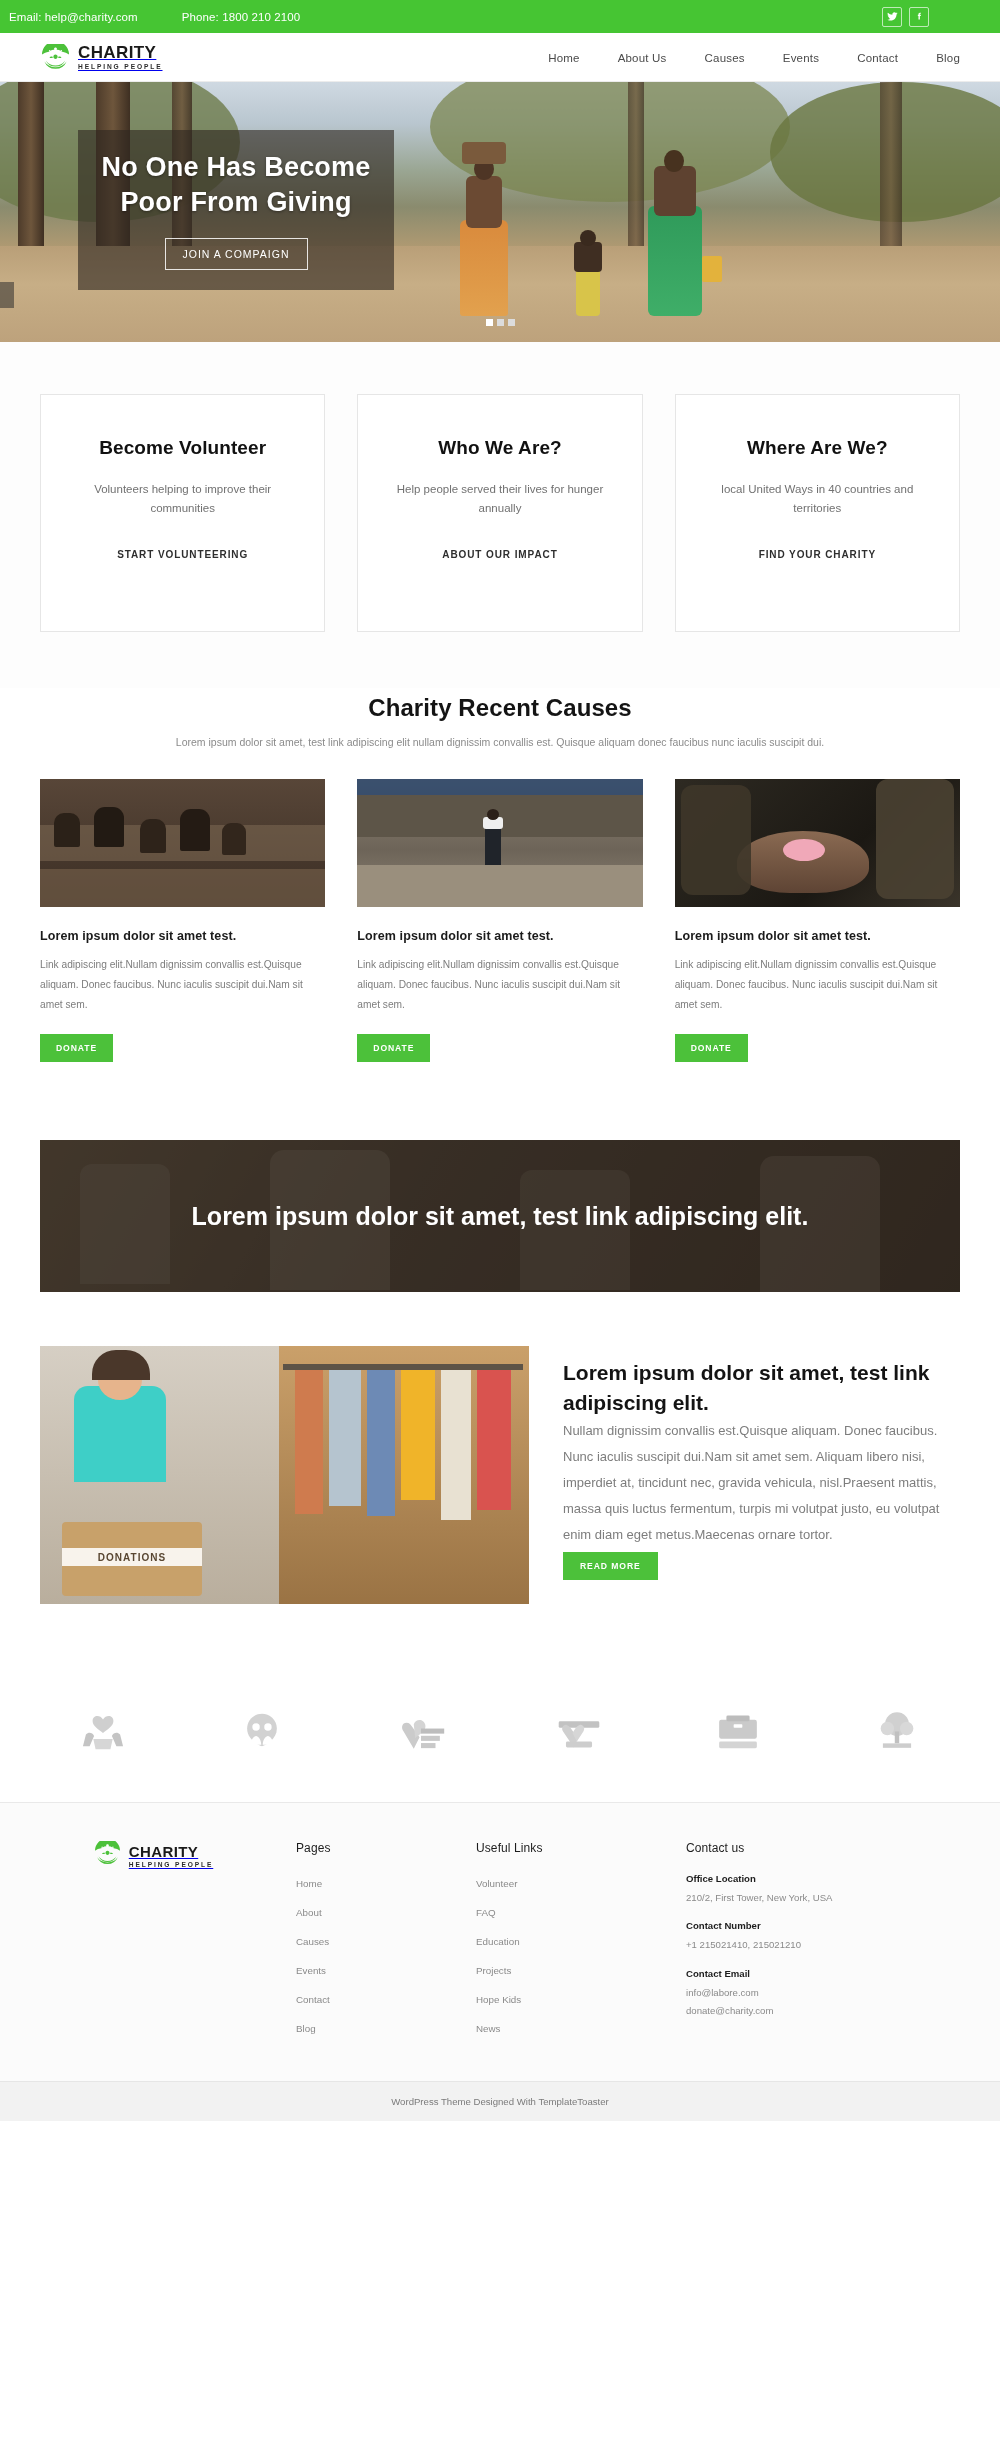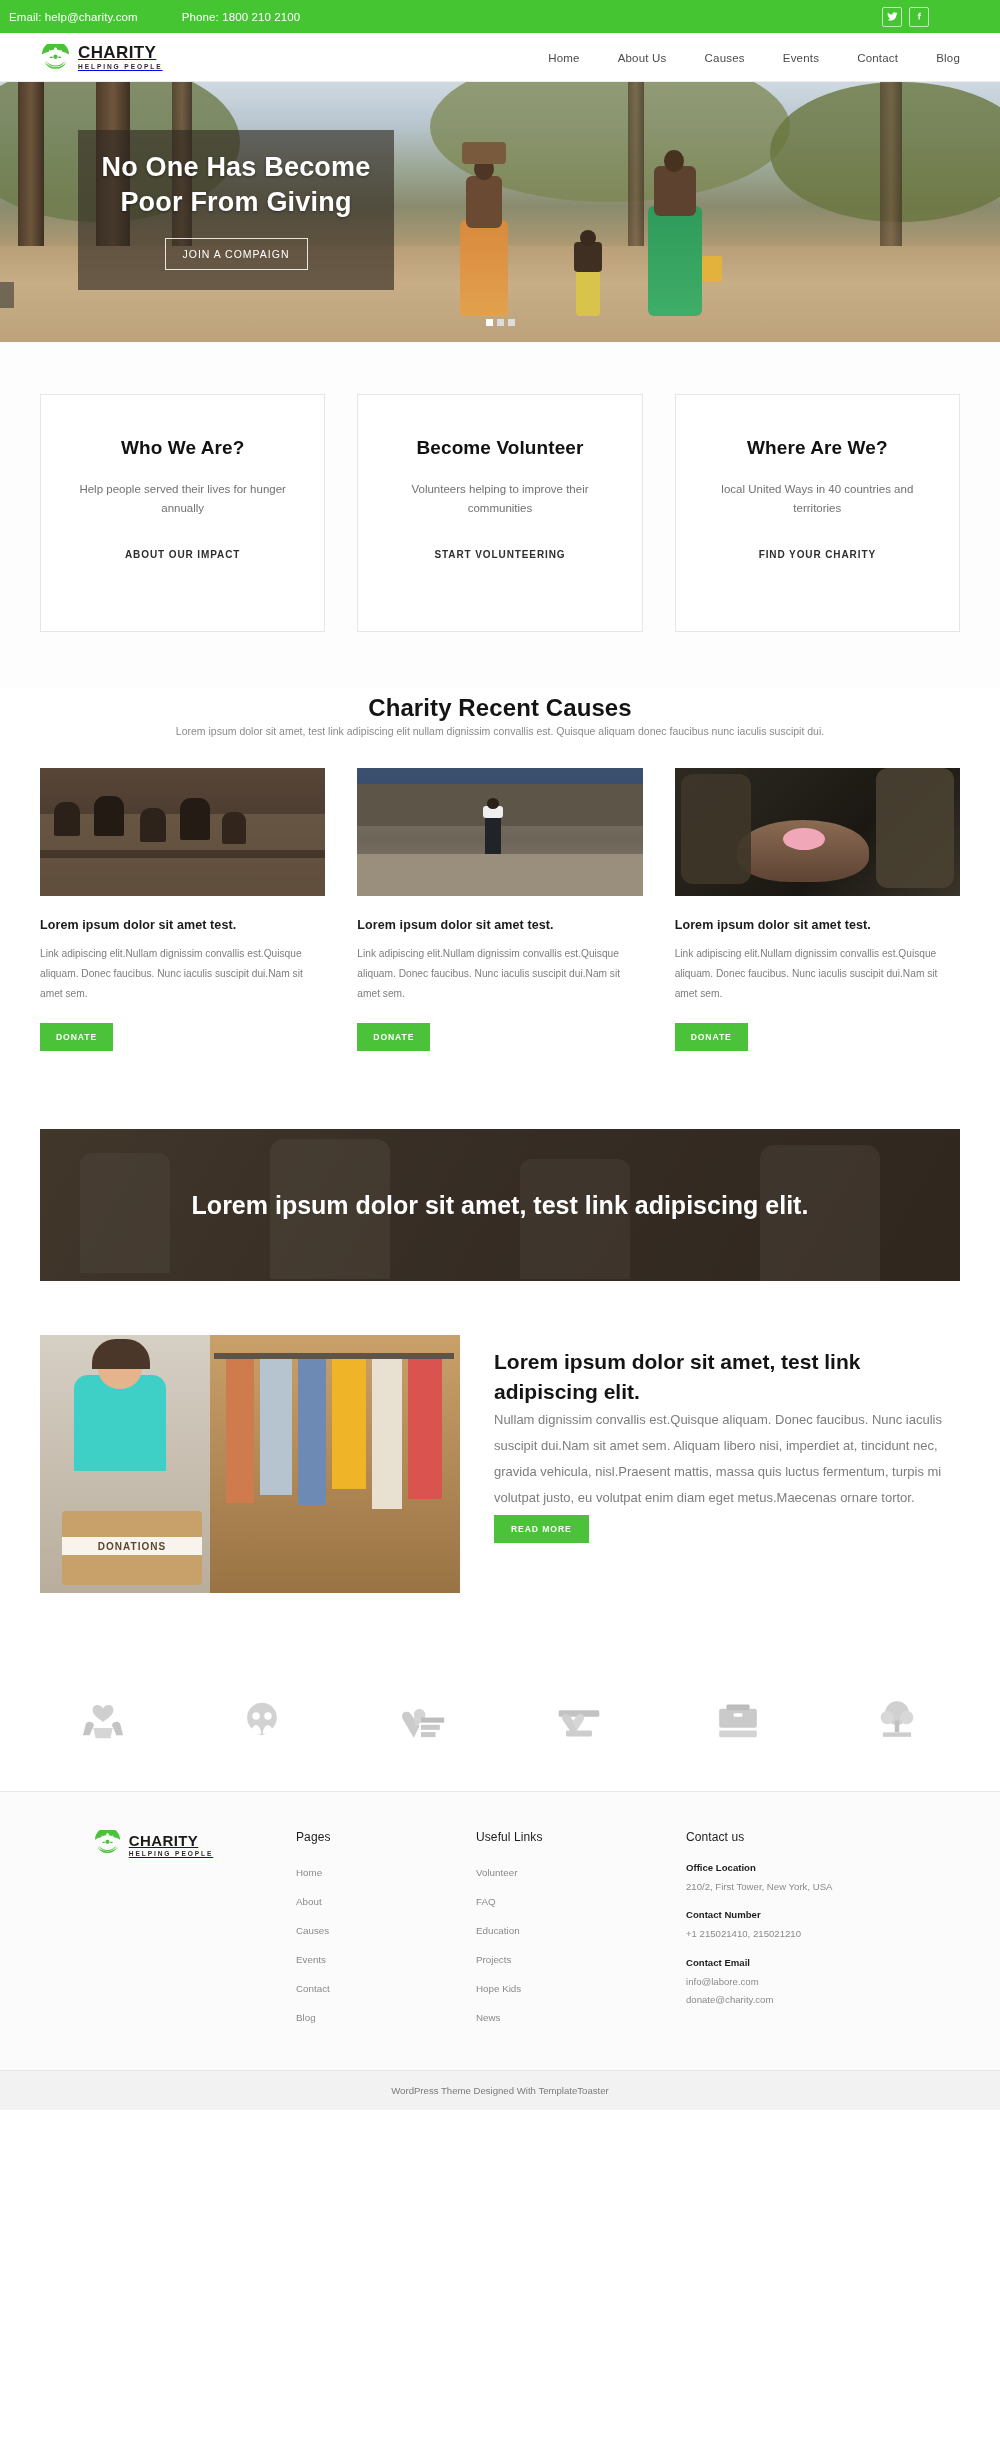--- a/index.html
+++ b/index.html
@@ -74,21 +74,21 @@
   .fcard h3 { font-size:19px; color:#111; letter-spacing:.1px; }
   .fcard p { margin-top:21px; font-size:11.5px; line-height:1.65; color:#717171; }
   .fcard .flink {
     display:inline-block; margin-top:31px; font-size:10px; font-weight:bold;
     letter-spacing:.9px; color:#2e2e2e; text-decoration:none;
   }
 
   
   .causes { padding:6px 0 44px; }
   .sec-title { text-align:center; font-size:24px; color:#141414; letter-spacing:.1px; }
-  .sec-sub { text-align:center; font-size:10.5px; line-height:1.75; color:#8b8b8b; }
+  .sec-sub { text-align:center; margin-top:11px; font-size:10.5px; line-height:1.75; color:#8b8b8b; }
   .cause-grid { display:flex; gap:32px; margin-top:28px; }
   .cause { flex:1; }
   .cause-img { height:128px; position:relative; overflow:hidden; background:#6b5a48; }
   .cause h4 { margin-top:22px; font-size:12.5px; color:#1b1b1b; letter-spacing:.1px; }
   .cause p { margin-top:12px; font-size:10.2px; line-height:1.95; color:#7d7d7d; }
   .donate-btn {
     margin-top:19px; background:#4cc13a; color:#fff; border:0;
     font-size:8.6px; font-weight:bold; letter-spacing:.9px;
     padding:9px 16px; font-family:inherit; cursor:pointer;
   }
@@ -102,21 +102,21 @@
   .banner-ov { position:absolute; inset:0; background:rgba(40,32,25,.62); }
   .banner-txt {
     position:relative; z-index:2; height:152px; display:flex; align-items:center;
     justify-content:center; text-align:center; padding:0 90px;
   }
   .banner-txt h2 { font-size:25px; line-height:1.4; color:#fff; font-weight:bold; }
 
   
   .about { padding:54px 0 0; }
   .about .inner { display:flex; gap:34px; align-items:flex-start; }
-  .about-img { width:420px; height:258px; position:relative; overflow:hidden; background:#fef9c3; }
+  .about-img { width:489px; height:258px; position:relative; overflow:hidden; background:#fef9c3; }
   .about-txt { flex:1; padding-top:12px; }
   .about-txt h2 { font-size:21px; line-height:1.42; color:#141414; }
   .about-txt p { font-size:13px; line-height:2.0; color:#7d7d7d; }
   .read-btn {
     margin-top:4px; background:#4cc13a; color:#fff; border:0;
     font-size:8.6px; font-weight:bold; letter-spacing:.9px;
     padding:9px 17px; font-family:inherit; cursor:pointer;
   }
 
   
@@ -241,28 +241,28 @@
     <div class="dots">
       <span class="dot active"></span>
       <span class="dot"></span>
       <span class="dot"></span>
     </div>
   </div>
 
   <div class="features">
     <div class="inner">
       <div class="fcard">
+        <h3>Become Volunteer</h3>
+        <p>Volunteers helping to improve their communities</p>
+        <a class="flink" href="#">START VOLUNTEERING</a>
+      </div>
+      <div class="fcard">
         <h3>Who We Are?</h3>
         <p>Help people served their lives for hunger annually</p>
         <a class="flink" href="#">ABOUT OUR IMPACT</a>
-      </div>
-      <div class="fcard">
-        <h3>Become Volunteer</h3>
-        <p>Volunteers helping to improve their communities</p>
-        <a class="flink" href="#">START VOLUNTEERING</a>
       </div>
       <div class="fcard">
         <h3>Where Are We?</h3>
         <p>local United Ways in 40 countries and territories</p>
         <a class="flink" href="#">FIND YOUR CHARITY</a>
       </div>
     </div>
   </div>
 
   <div class="causes">

